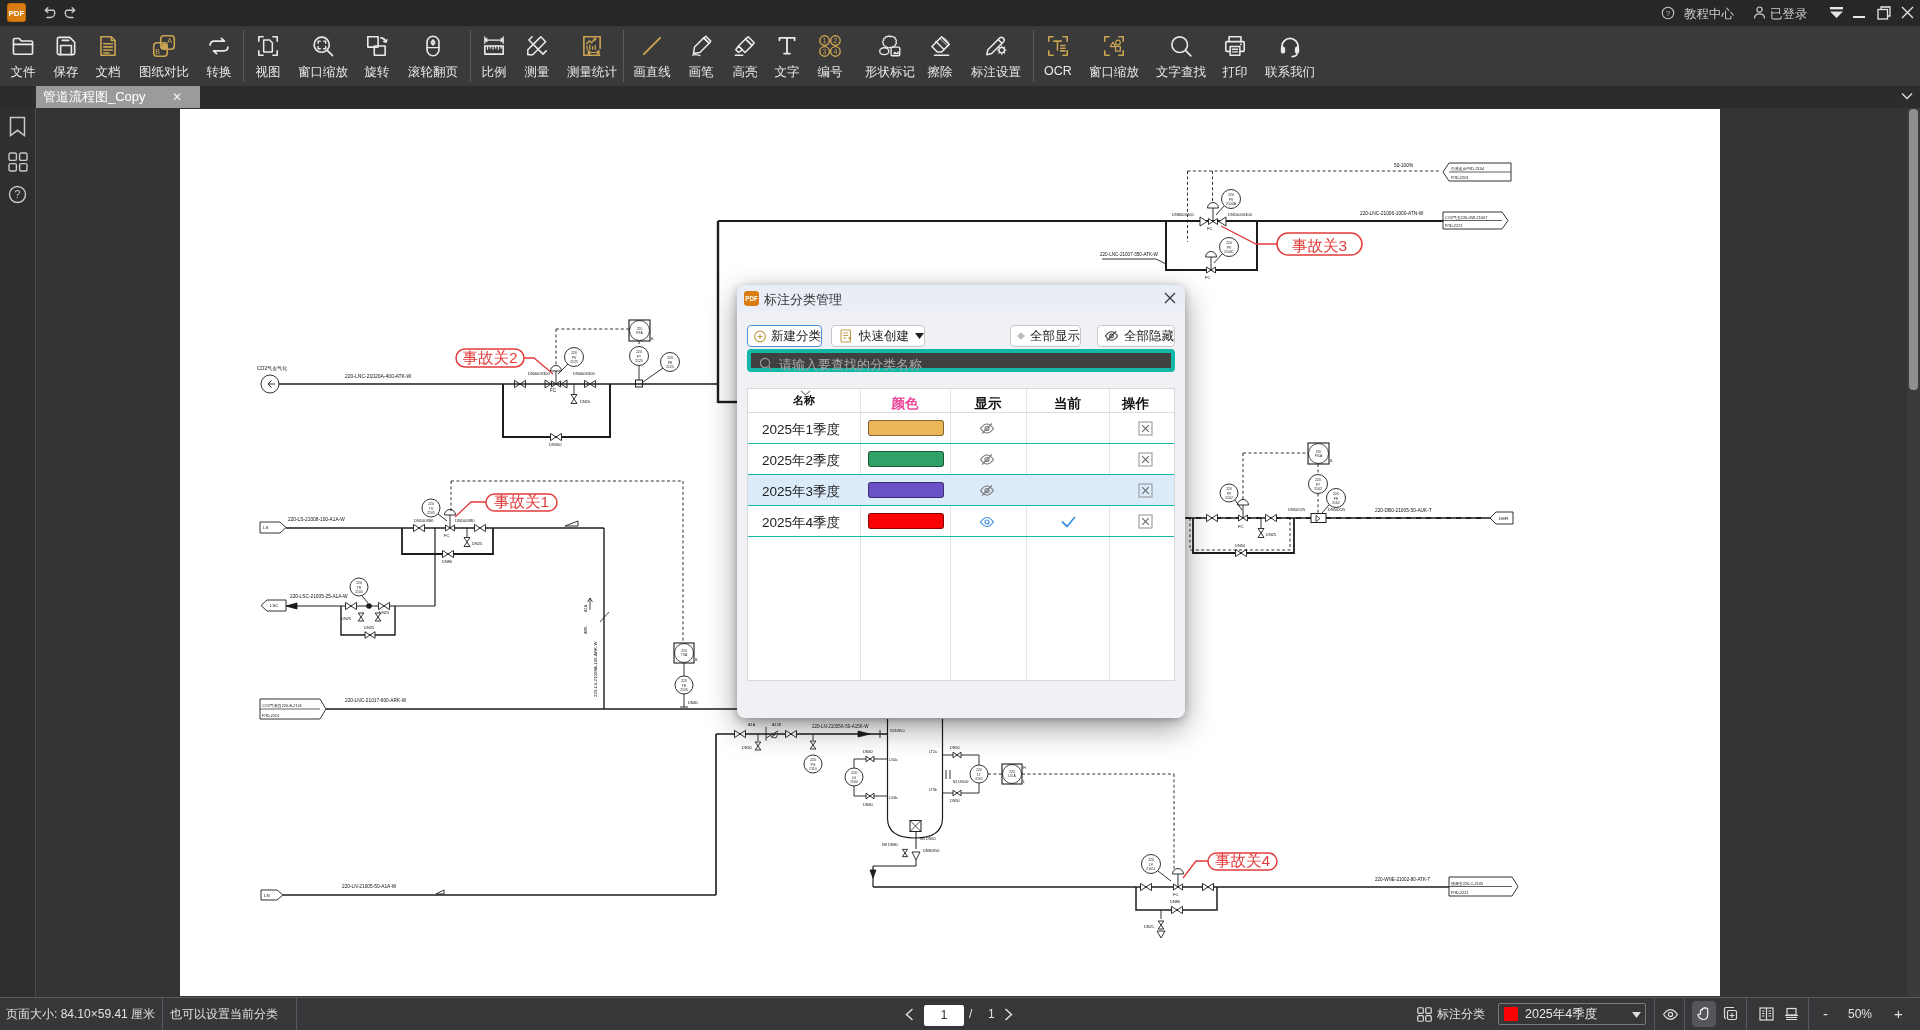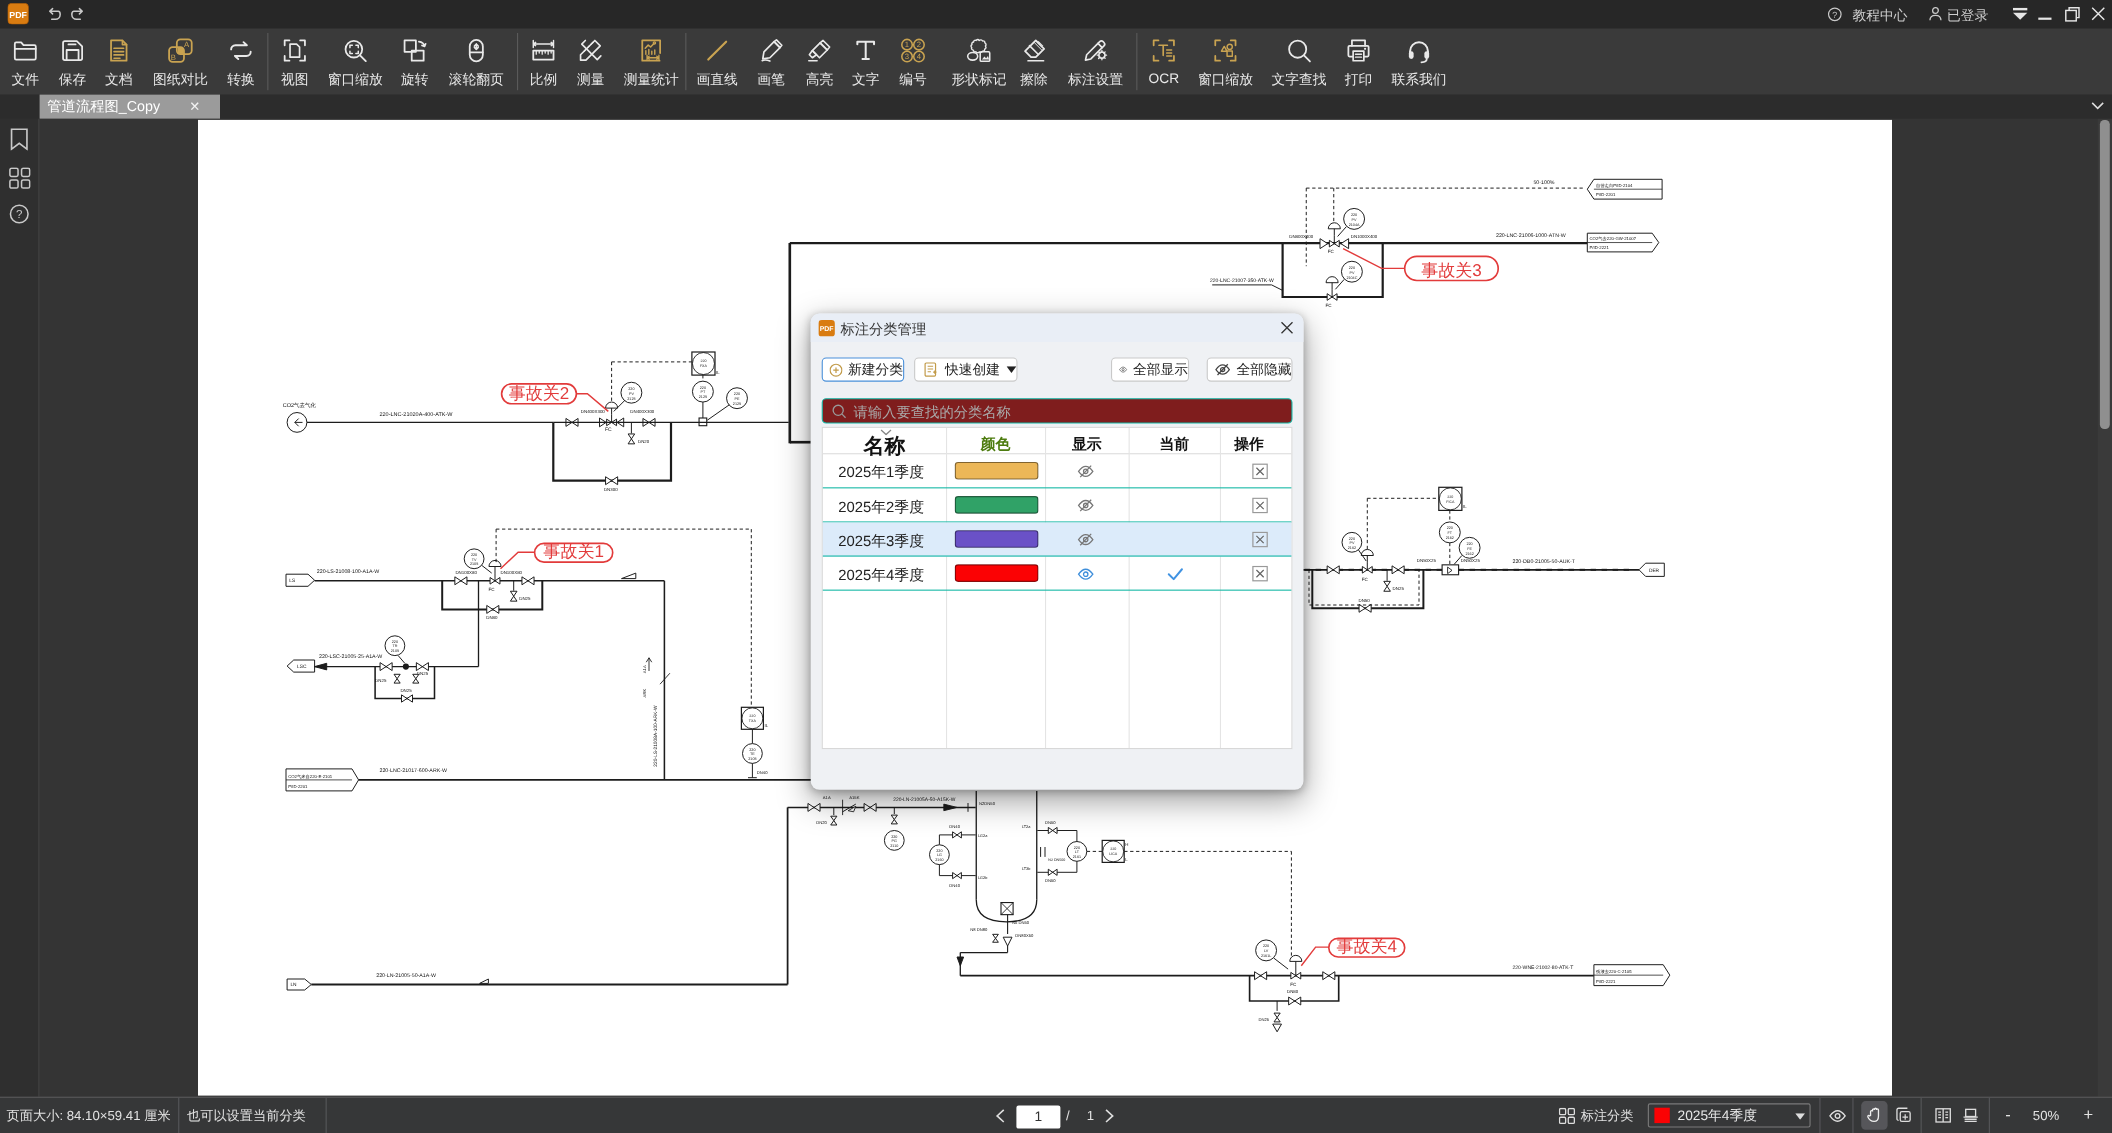--- a/index.html
+++ b/index.html
@@ -20,21 +20,21 @@
 #canvas{position:absolute;left:36px;top:108px;width:1884px;height:890px;background:#343434}
 #page{position:absolute;left:144px;top:1px;width:1540px;height:887px;background:#fff}
 #vscroll{position:absolute;right:0;top:0;width:13px;height:890px;background:#3a3a3a}
 #vthumb{position:absolute;left:2px;top:1px;width:9px;height:281px;background:#8f8f8f;border-radius:4px}
 #statusbar{position:absolute;left:0;top:997px;width:1920px;height:33px;border-top:1px solid #5a5a5a;background:#363738;color:#e2e2e2;font-size:12px}
 .ssep{position:absolute;top:0;width:1px;height:32px;background:#56575a}
 .sb{position:absolute;top:0;height:32px;line-height:32px;white-space:nowrap}
 #dialog{position:absolute;left:737px;top:285px;width:448px;height:433px;background:#eff1f4;border-radius:8px;box-shadow:0 10px 30px rgba(0,0,0,.38),0 2px 8px rgba(0,0,0,.25);font-size:13px;color:#2a2a2a}
 #dlg-title{position:absolute;left:0;top:0;width:448px;height:26px;background:#e9eef6;border-radius:8px 8px 0 0}
 .dbtn{position:absolute;top:40px;height:22px;background:#fff;border:1px solid #c9c9c9;border-radius:4px;display:flex;align-items:center;font-size:12.5px;color:#222;white-space:nowrap}
-#search{position:absolute;left:10px;top:77px;width:428px;height:23px;background:#7f1d1d;border:1px solid #14b8a6;border-radius:4px}
+#search{position:absolute;left:10px;top:64px;width:428px;height:23px;background:#404040;border:4px solid #14b8a6;border-radius:4px}
 #dtable{position:absolute;left:10px;top:103px;width:428px;height:293px;background:#fff;border:1px solid #d8d8d8}
 .drow{position:absolute;left:0;width:426px;height:31px;border-bottom:1px solid #14b8a6}
 .dcol{position:absolute;top:0;width:1px;height:291px;background:#e4e4e4}
 .hl{background:#dcebfa}
 .rowlb{position:absolute;left:14px;top:8px;font-size:13.5px;color:#222}
 .swatch{position:absolute;left:120px;top:7px;width:76px;height:16px;border-radius:3px;border:1px solid rgba(0,0,0,.45)}
 #dlg-foot{position:absolute;left:0px;top:408px;width:448px;height:25px;font-size:13px;color:#333}
 </style></head>
 <body>
 <div id="titlebar">
@@ -774,22 +774,22 @@
         <circle cx="6" cy="6" r="4.6" stroke="#999" stroke-width="1.2"></circle>
         <path d="M9.5 9.5l3.2 3.2" stroke="#999" stroke-width="1.2"></path>
       </svg>
     <div class="abs" style="left:28px;top:3px;font-size:13px;color:#a9a9a9">请输入要查找的分类名称</div>
   </div>
   <div id="dtable">
     <svg class="abs" style="left:52px;top:1px" width="11" height="6" viewBox="0 0 11 6" fill="none">
         <path d="M1 1l4.5 4L10 1" stroke="#888" stroke-width="1.2"></path>
       </svg>
     <div class="abs" style="left:0;top:0;width:426px;height:24px;border-bottom:1px solid #dcdcdc"></div>
-    <div class="abs" style="left:0;top:4px;width:112px;text-align:center;font-size:19px;font-weight:bold;color:#111">名称</div>
-    <div class="abs" style="left:112px;top:6px;width:90px;text-align:center;font-size:13.5px;font-weight:bold;color:#4d7c0f">颜色</div>
+    <div class="abs" style="left:0;top:4px;width:112px;text-align:center;font-size:11px;font-weight:bold;color:#111">名称</div>
+    <div class="abs" style="left:112px;top:6px;width:90px;text-align:center;font-size:13.5px;font-weight:bold;color:#ec4899">颜色</div>
     <div class="abs" style="left:202px;top:6px;width:76px;text-align:center;font-size:13.5px;font-weight:bold;color:#111">显示</div>
     <div class="abs" style="left:278px;top:6px;width:83px;text-align:center;font-size:13.5px;font-weight:bold;color:#111">当前</div>
     <div class="abs" style="left:361px;top:6px;width:53px;text-align:center;font-size:13.5px;font-weight:bold;color:#111">操作</div>
     <div class="dcol" style="left:112px"></div>
       <div class="dcol" style="left:202px"></div>
       <div class="dcol" style="left:278px"></div>
       <div class="dcol" style="left:361px"></div>
     <div class="drow" style="top:24px">
         <span class="rowlb">2025年1季度</span>
         <span class="swatch" style="background:#ecb758"></span>

